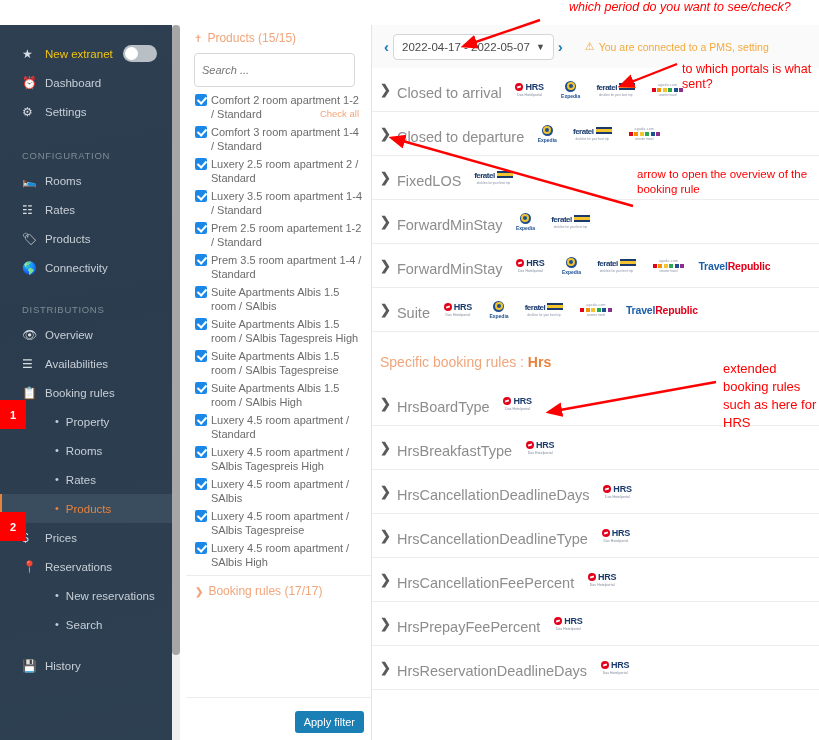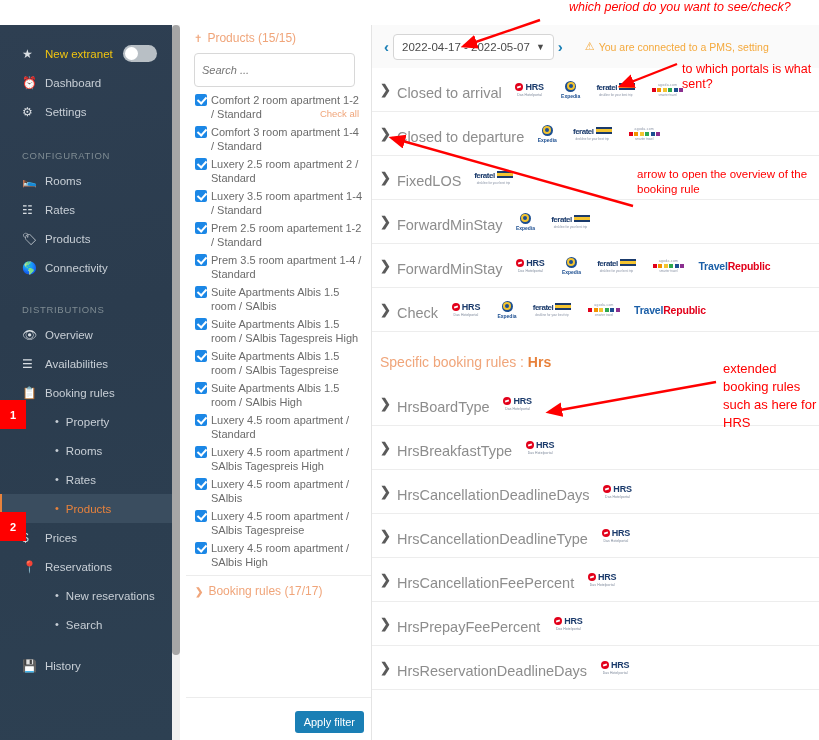--- a/index.html
+++ b/index.html
@@ -692,21 +692,21 @@
             </span>
             <span class="bot">smarter travel</span>
           </span>
           <span class="lg lg-tr">
             <span><span class="t">Travel</span><span class="r">Republic</span></span>
           </span>
         </span>
       </div>
       <div class="rule-row">
         <span class="caret">❯</span>
-        <span class="rname">Check</span>
+        <span class="rname">Suite</span>
         <span class="logos">
           <span class="lg lg-hrs">
             <span class="r1">
               <span class="circ"></span>
               <span class="txt">HRS</span>
             </span>
             <span class="sub">Das Hotelportal</span>
           </span>
           <span class="lg lg-exp">
             <span class="bl"></span>

